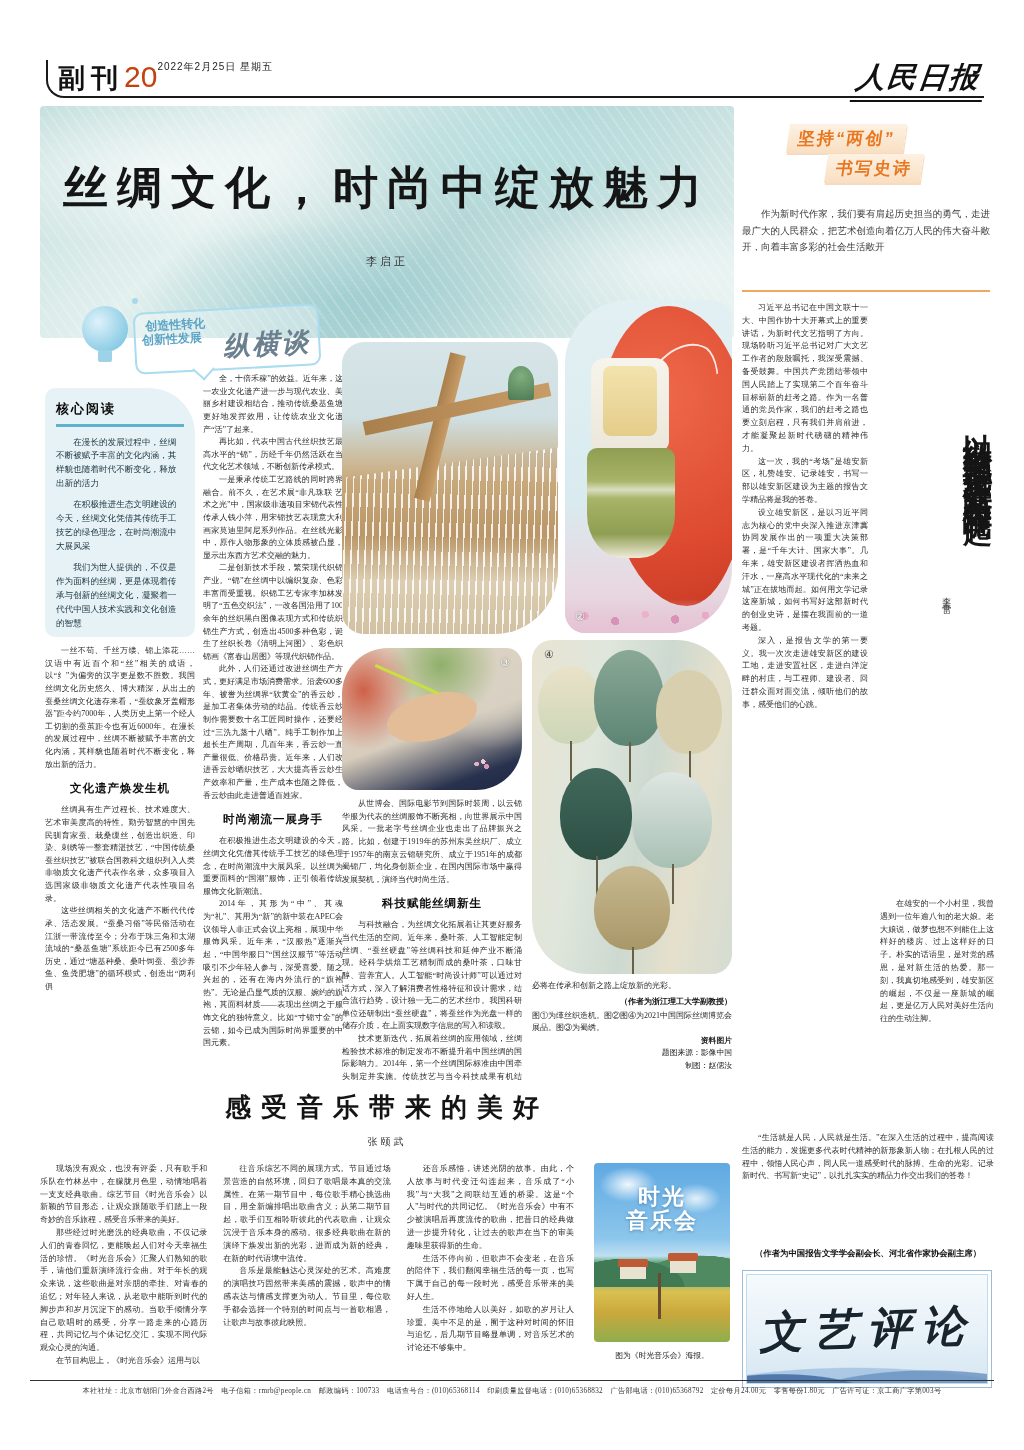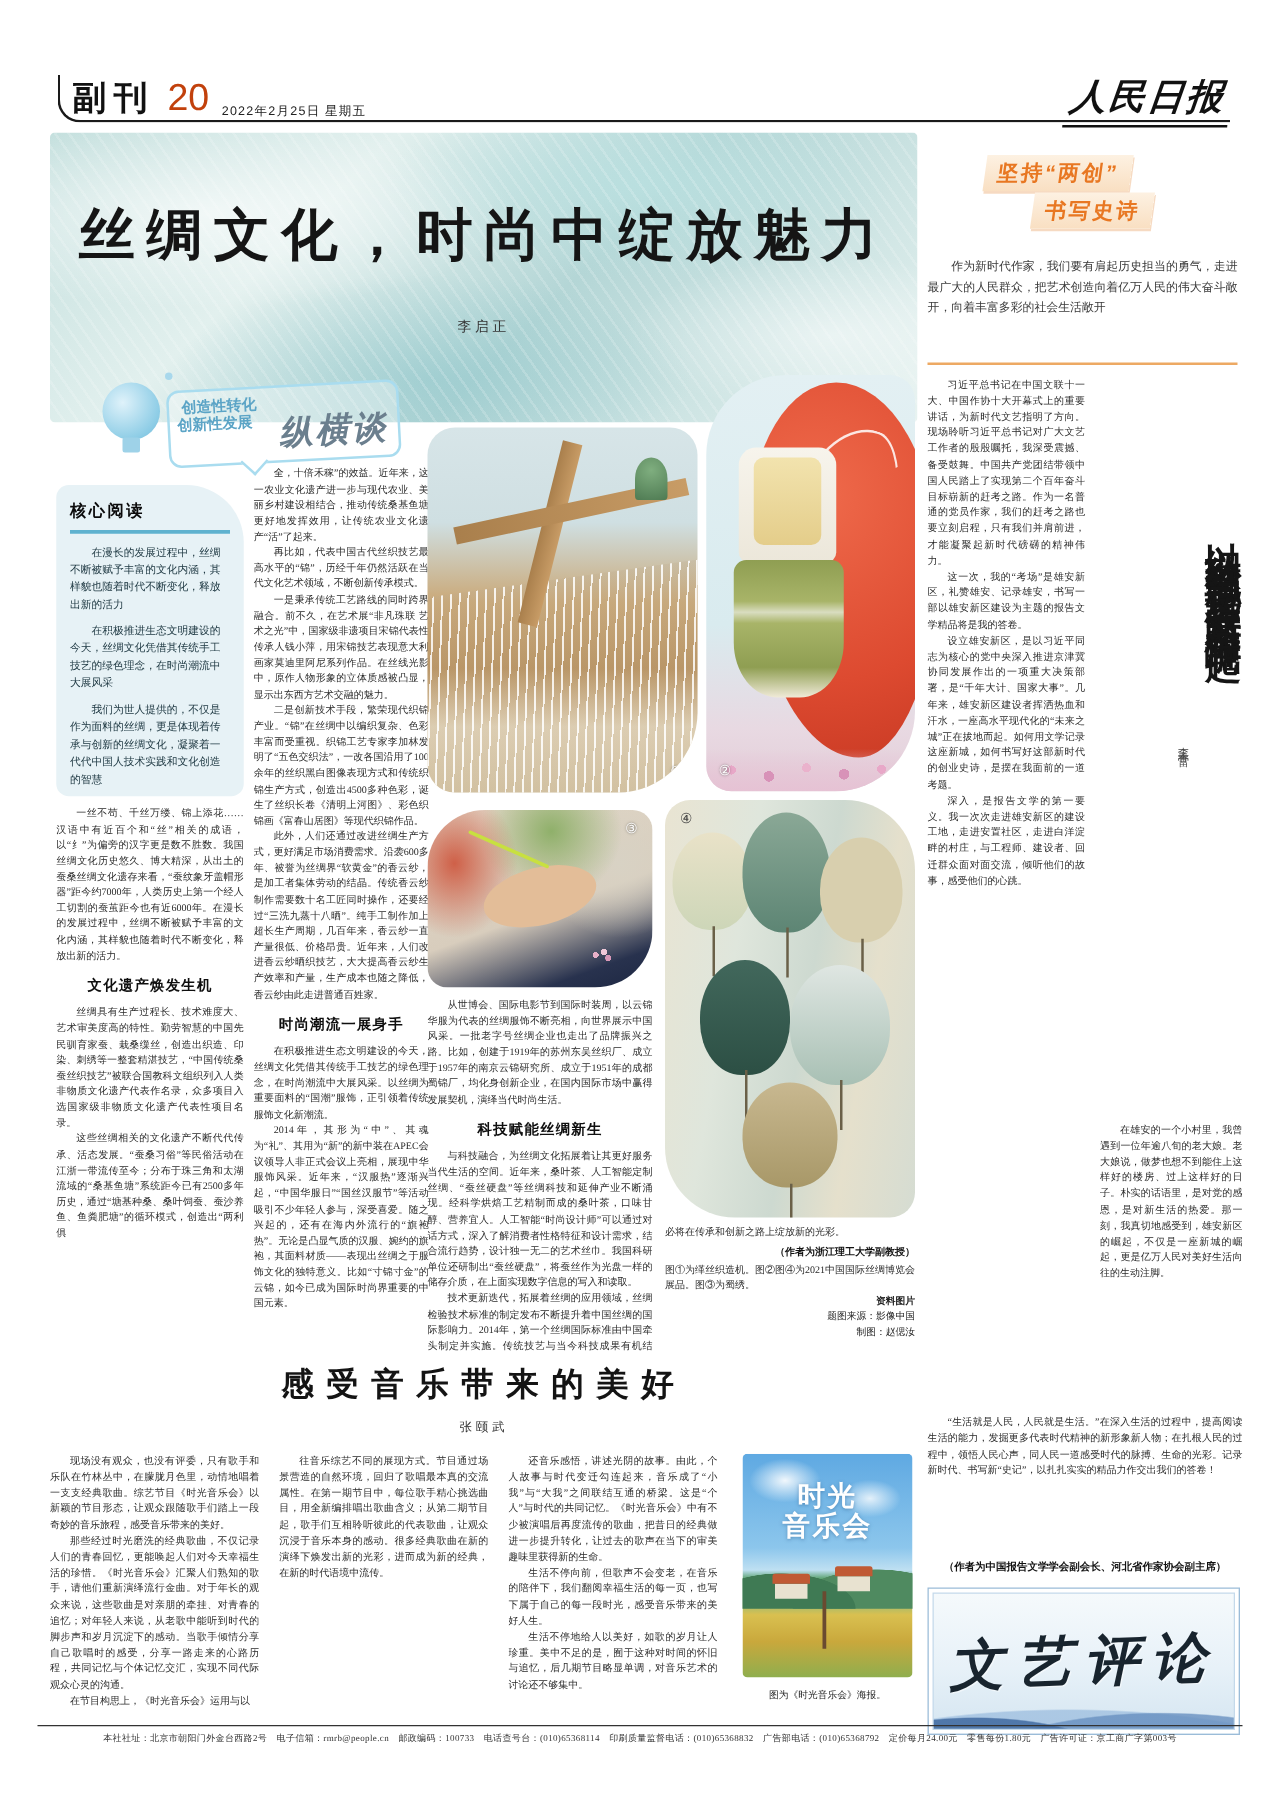--- a/index.html
+++ b/index.html
@@ -3,21 +3,21 @@
 <meta charset="utf-8">
 <style>
   * { margin:0; padding:0; box-sizing:border-box; }
   html,body { width:1024px; height:1450px; background:#f2f2ee; }
   body { font-family:"Liberation Serif", serif; color:#2a2a2a; position:relative; }
   .page { position:absolute; left:0; top:0; width:1024px; height:1450px; background:#ffffff; overflow:hidden; }
 
   
   .hdr-rule { position:absolute; left:46px; top:60px; width:938px; height:38px;
     border-left:2px solid #1a1a1a; border-bottom:2px solid #1a1a1a; border-bottom-left-radius:18px; }
-  .hdr-left { position:absolute; left:58px; top:60px; display:flex; align-items:flex-end; gap:10px; }
+  .hdr-left { position:absolute; left:58px; top:60px; display:flex; align-items:flex-start; }
   .hdr-edition { font-family:"Liberation Sans", sans-serif; font-size:27px; font-weight:700; letter-spacing:6px; color:#111; }
   .hdr-pageno { font-family:"Liberation Sans", sans-serif; font-size:30px; color:#c2410c; }
   .hdr-date { font-family:"Liberation Sans", sans-serif; font-size:10px; color:#222; letter-spacing:1px; }
   .masthead { position:absolute; right:40px; top:58px; font-family:"Liberation Serif", serif;
     font-style:italic; font-weight:700; font-size:29px; letter-spacing:2px; color:#111;
     transform:skewX(-6deg); border-bottom:2px solid #111; padding:0 4px 2px 4px; }
 
   
   .hero { position:absolute; left:40px; top:106px; width:694px; height:232px; border-radius:4px;
     background:
@@ -349,20 +349,21 @@
     <div class="mu-head">感受音乐带来的美好</div>
     <div class="mu-author">张颐武</div>
     <div class="mu-cols">
       <div class="mu-col">
           <p>现场没有观众，也没有评委，只有歌手和乐队在竹林丛中，在朦胧月色里，动情地唱着一支支经典歌曲。综艺节目《时光音乐会》以新颖的节目形态，让观众跟随歌手们踏上一段奇妙的音乐旅程，感受音乐带来的美好。</p>
           <p>那些经过时光磨洗的经典歌曲，不仅记录人们的青春回忆，更能唤起人们对今天幸福生活的珍惜。《时光音乐会》汇聚人们熟知的歌手，请他们重新演绎流行金曲。对于年长的观众来说，这些歌曲是对亲朋的牵挂、对青春的追忆；对年轻人来说，从老歌中能听到时代的脚步声和岁月沉淀下的感动。当歌手倾情分享自己歌唱时的感受，分享一路走来的心路历程，共同记忆与个体记忆交汇，实现不同代际观众心灵的沟通。</p>
           <p>在节目构思上，《时光音乐会》运用与以</p>
         </div>
       <div class="mu-col">
           <p>往音乐综艺不同的展现方式。节目通过场景营造的自然环境，回归了歌唱最本真的交流属性。在第一期节目中，每位歌手精心挑选曲目，用全新编排唱出歌曲含义；从第二期节目起，歌手们互相聆听彼此的代表歌曲，让观众沉浸于音乐本身的感动。很多经典歌曲在新的演绎下焕发出新的光彩，进而成为新的经典，在新的时代语境中流传。</p>
+          <p>音乐是最能触达心灵深处的艺术。高难度的演唱技巧固然带来美感的震撼，歌声中的情感表达与情感支撑更为动人。节目里，每位歌手都会选择一个特别的时间点与一首歌相遇，让歌声与故事彼此映照。</p>
         </div>
       <div class="mu-col">
           <p>还音乐感悟，讲述光阴的故事。由此，个人故事与时代变迁勾连起来，音乐成了“小我”与“大我”之间联结互通的桥梁。这是“个人”与时代的共同记忆。《时光音乐会》中有不少被演唱后再度流传的歌曲，把昔日的经典做进一步提升转化，让过去的歌声在当下的审美趣味里获得新的生命。</p>
           <p>生活不停向前，但歌声不会变老，在音乐的陪伴下，我们翻阅幸福生活的每一页，也写下属于自己的每一段时光，感受音乐带来的美好人生。</p>
           <p>生活不停地给人以美好，如歌的岁月让人珍重。美中不足的是，囿于这种对时间的怀旧与追忆，后几期节目略显单调，对音乐艺术的讨论还不够集中。</p>
         </div>
       <div class="mu-posterwrap">
         <div class="poster">
           <div class="mtn"></div>
           <div class="house h1"></div>

